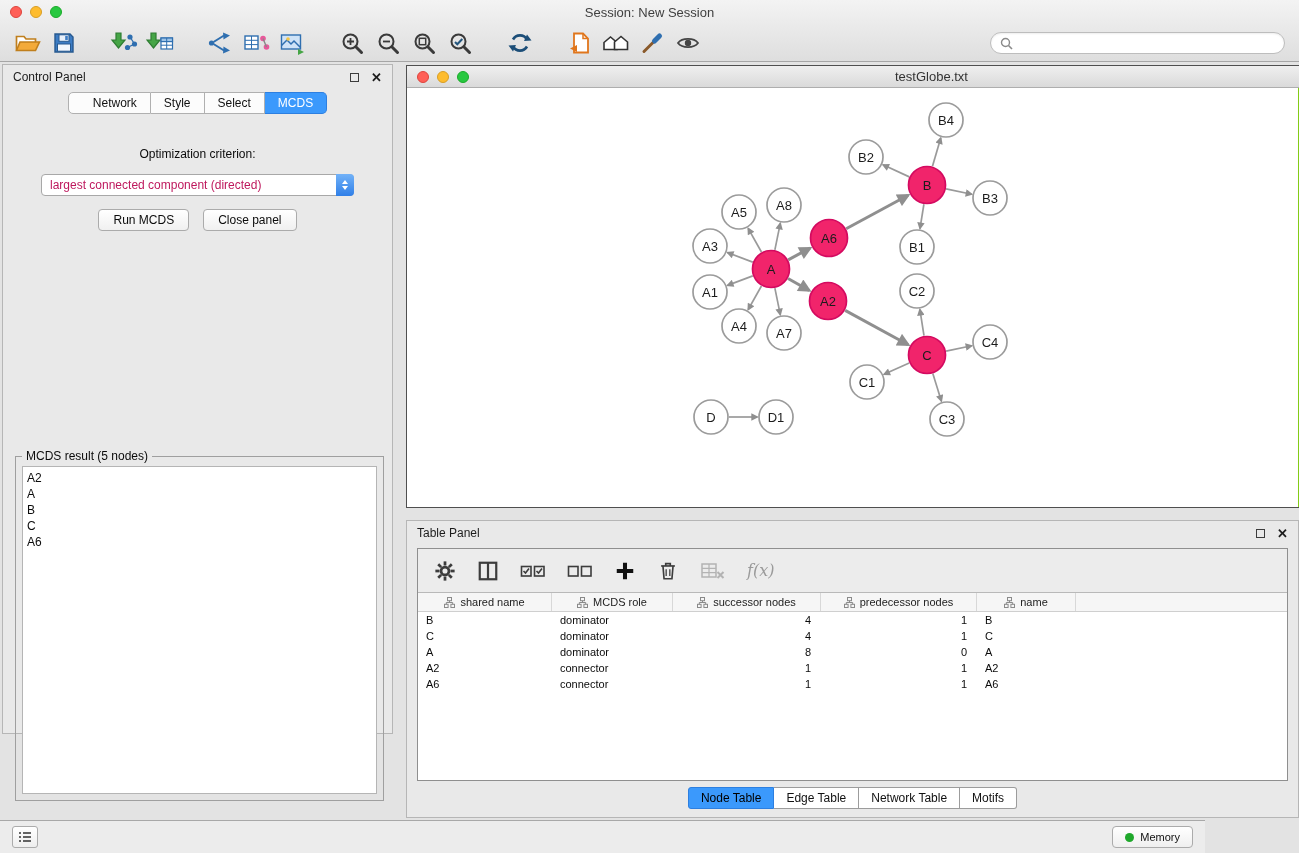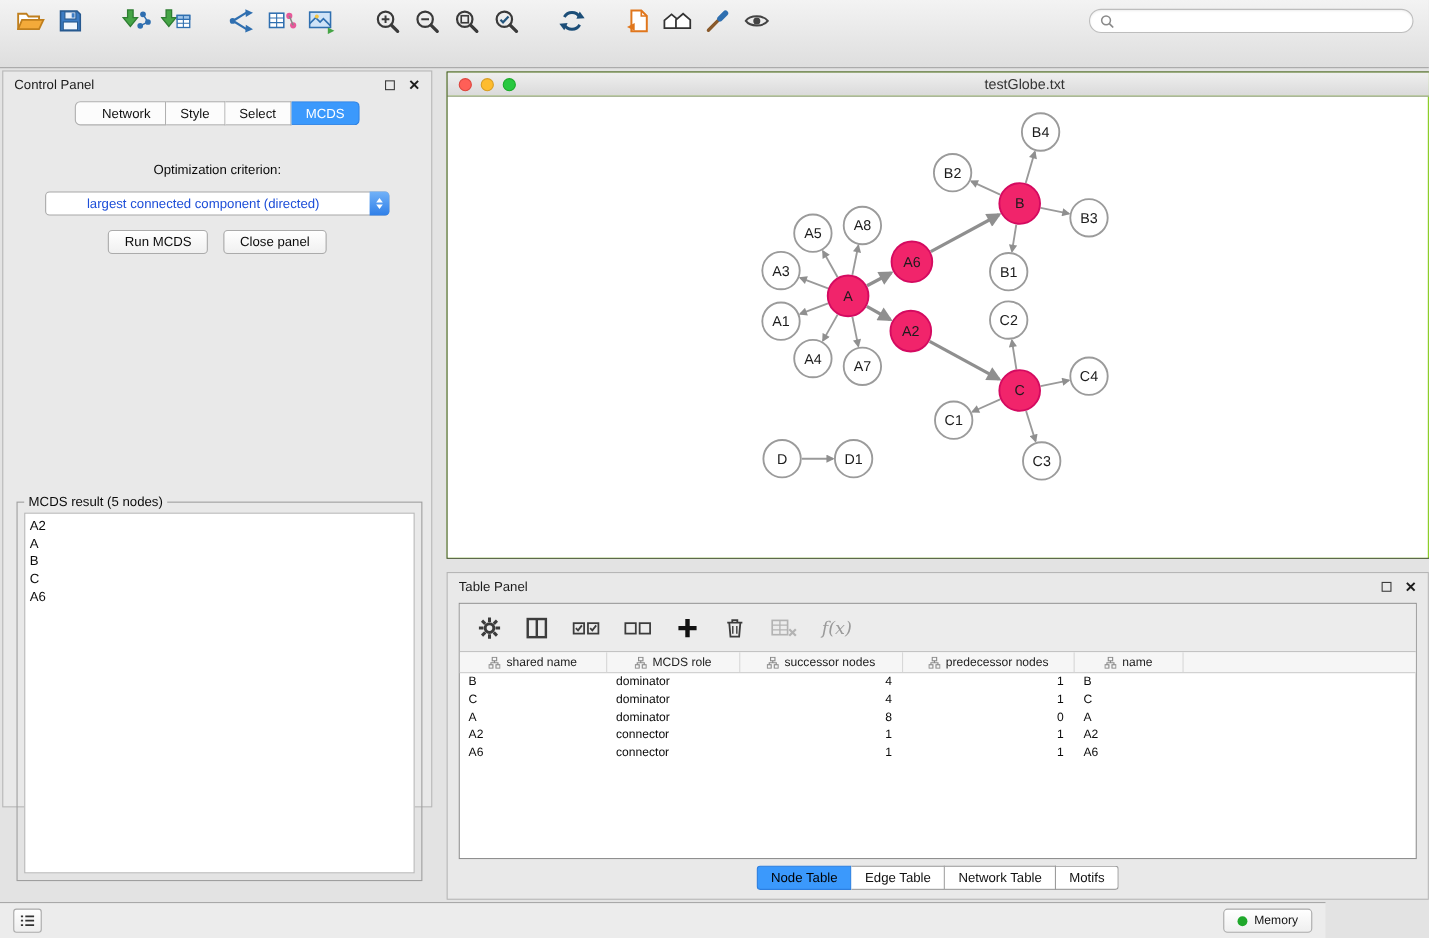--- a/index.html
+++ b/index.html
@@ -32,21 +32,21 @@
   .float-box { width:9px; height:9px; border:1.5px solid #3c3c3c; margin-right:12px; }
   .close-x { font-size:13px; font-weight:bold; color:#1c1c1c; line-height:1; }
   .cp-tabs { display:flex; justify-content:center; margin-top:3px; }
   .cp-tab { font-size:12px; padding:3px 13px; background:#fcfcfc; border:1px solid #b0b0b0; border-left:none; color:#111; }
   .cp-tab:first-child { border-left:1px solid #b0b0b0; border-radius:5px 0 0 5px;padding-left:24px; }
   .cp-tab:last-child { border-radius:0 5px 5px 0; }
   .cp-tab.active { background:#3b99fc; color:#fff; border-color:#2d7fe0; }
   .opt-label { text-align:center; margin-top:33px; font-size:12px; color:#0b0b0b; }
   .dropdown { margin:13px auto 0; width:313px; height:22px; background:#fff; border:1px solid #a8a8a8;
               border-radius:4px; display:flex; align-items:center; cursor:default; }
-  .dropdown .val { flex:1; font-size:12px; padding-left:8px; color:#1d4ed8; white-space:nowrap; overflow:hidden;margin-left:29px; }
+  .dropdown .val { flex:1; font-size:12px; padding-left:8px; color:#be185d; white-space:nowrap; overflow:hidden; }
   .stepper { width:18px; height:22px; margin-right:-1px; border-radius:0 4px 4px 0;
              background:linear-gradient(#72b2f8,#2f7fe8); display:flex; flex-direction:column;
              align-items:center; justify-content:center; gap:2px; }
   .tri-up { width:0; height:0; border-left:3.5px solid transparent; border-right:3.5px solid transparent; border-bottom:4px solid #fff; }
   .tri-dn { width:0; height:0; border-left:3.5px solid transparent; border-right:3.5px solid transparent; border-top:4px solid #fff; }
   .btn-row { display:flex; justify-content:center; gap:14px; margin-top:13px; }
   .push-btn { font-size:12px; padding:3px 14px; background:linear-gradient(#ffffff,#f0f0f0);
               border:1px solid #ababab; border-radius:4px; color:#0b0b0b; }
   .result-group { position:absolute; left:12px; top:391px; width:369px; height:345px; border:1px solid #9f9f9f; }
   .result-legend { position:absolute; top:-8px; left:6px; background:#e9e9e9; padding:0 4px; font-size:12px; color:#0b0b0b; }
@@ -100,20 +100,28 @@
               background:linear-gradient(#fff,#eee); display:flex; align-items:center; justify-content:center; }
   .memory-btn { margin-left:auto; height:22px; border:1px solid #ababab; border-radius:4px;
                 background:linear-gradient(#fff,#efefef); display:flex; align-items:center; gap:6px;
                 padding:0 12px; font-size:11px; color:#111; }
   .memory-dot { width:9px; height:9px; border-radius:50%; background:#1fa82b; }
 </style>
 </head>
 <body>
 
 <div class="header">
+  <div class="titlebar">
+    <div class="lights">
+      <span class="light red"></span>
+      <span class="light yellow"></span>
+      <span class="light green"></span>
+    </div>
+    <div class="win-title">Session: New Session</div>
+  </div>
 
   <div class="toolbar">
     <div class="tbtn">
       <svg width="28" height="24" viewBox="0 0 28 24">
           <path d="M2.5 19.5 v-14 h7.5 l2 2.5 h9.5 v3" fill="#fff" stroke="#c07f1d" stroke-width="1.7"></path>
           <path d="M6 11 h19.5 l-4 8.5 h-19 z" fill="#f3aa3a" stroke="#c07f1d" stroke-width="1.6"></path>
         </svg>
     </div>
     <div class="tbtn">
       <svg width="24" height="24" viewBox="0 0 24 24">

